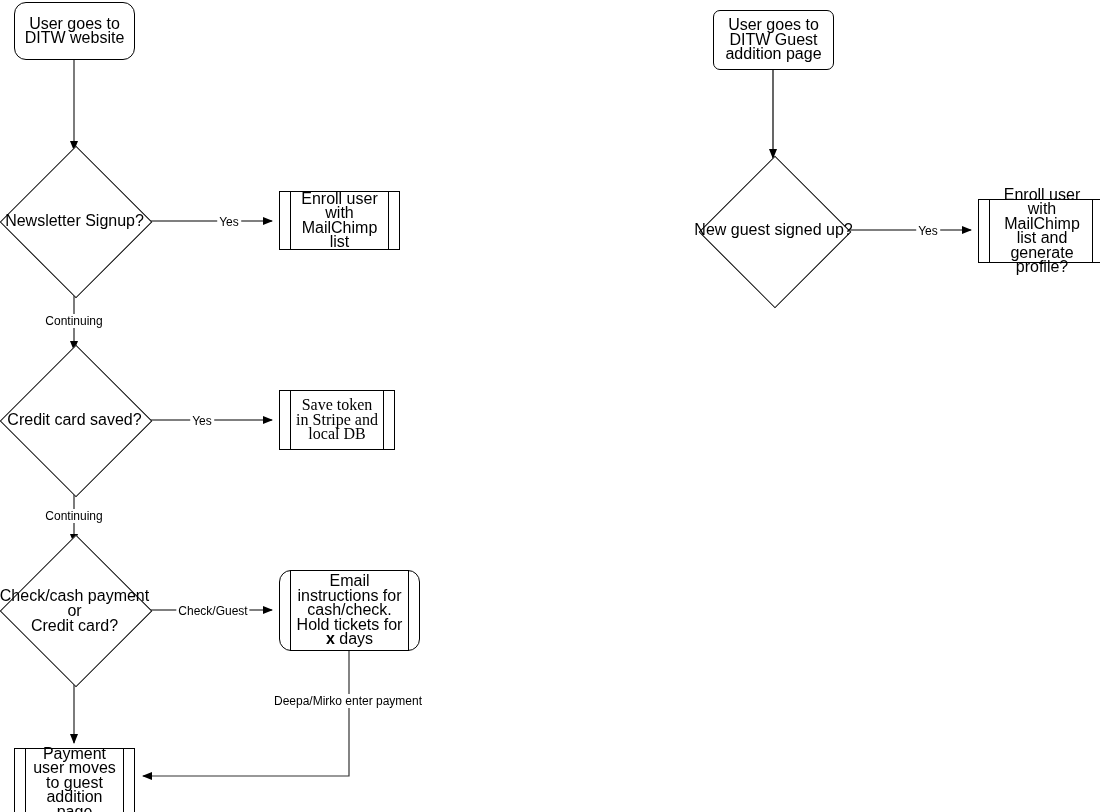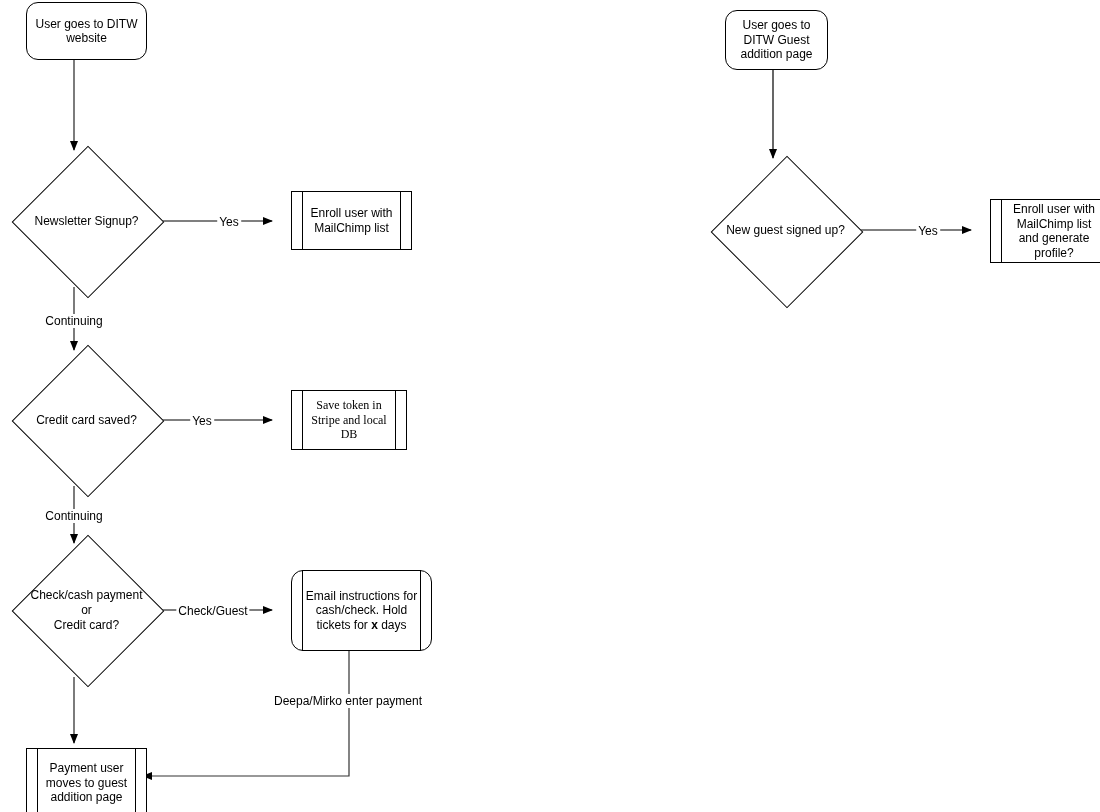--- a/index.html
+++ b/index.html
@@ -28,23 +28,22 @@
     pointer-events: none;
   }
   .node {
     position: absolute;
     box-sizing: border-box;
     display: flex;
     align-items: center;
     justify-content: center;
     text-align: center;
     color: #000000;
-    font-size: 12px;
+    font-size: 16px;
     line-height: 14.5px;
-    margin-left: 12px;
   }
   
   .term {
     border: 1.2px solid #000000;
     border-radius: 12px;
     background: #ffffff;
   }
   .term .label { padding: 0 6px; }
 
   
@@ -175,21 +174,21 @@
     <span class="bar right"></span>
     <span class="label" style="padding:0 11px;"><span>Email instructions for cash/check. Hold tickets for </span><span class="bold">x</span><span> days</span></span>
   </div>
 
   <div class="node proc" style="left:14px; top:748px; width:121px; height:70px;">
     <span class="bar left"></span>
     <span class="bar right"></span>
     <span class="label">Payment user moves to guest addition page</span>
   </div>
 
-  <div class="node term" style="left:713px; top:10px; width:103px; height:60px;">
+  <div class="node term" style="left:713px; top:10px; width:121px; height:60px;border-radius:7px;">
     <span class="label">User goes to DITW Guest addition page</span>
   </div>
 
   <div class="node decision" style="left:698px; top:164px; width:151px; height:133px;">
     <span class="dia"></span>
     <span class="label">New guest signed up?</span>
   </div>
 
   <div class="node proc" style="left:978px; top:199px; width:130px; height:64px;">
     <span class="bar left"></span>

